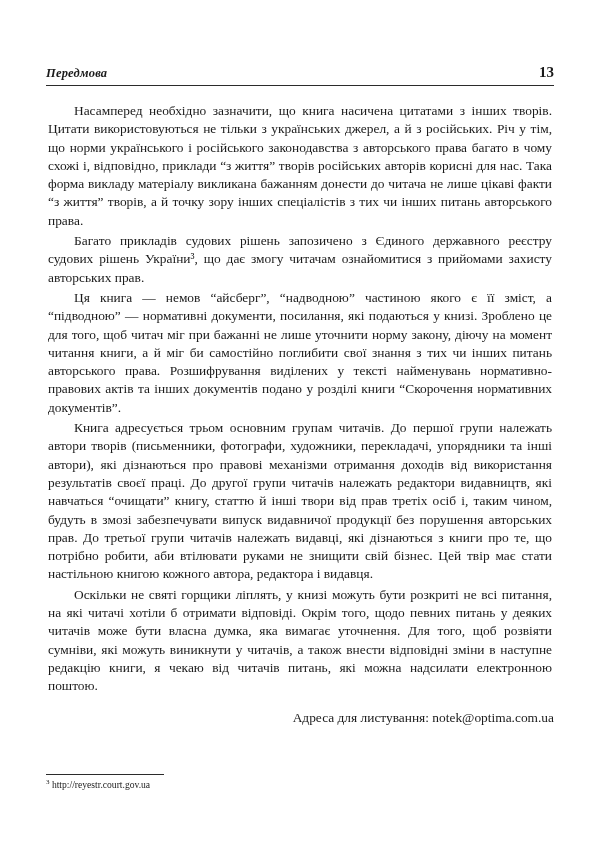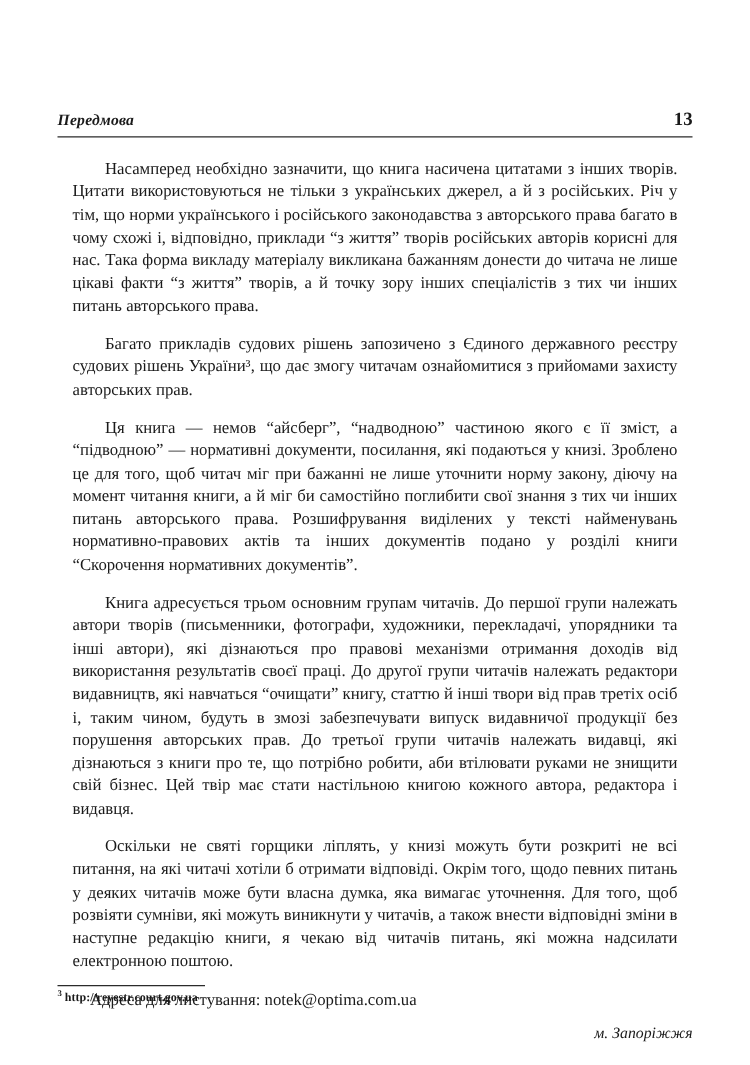--- a/index.html
+++ b/index.html
@@ -12,21 +12,21 @@
     height: 852px;
     font-family: "Liberation Serif", "DejaVu Serif", serif;
     color: #1a1a1a;
     -webkit-font-smoothing: antialiased;
   }
   .page {
     position: relative;
     width: 600px;
     height: 852px;
     box-sizing: border-box;
-    padding: 88px 46px 0 46px;
+    padding: 64px 46px 0 46px;
   }
   
   .header {
     display: flex;
     align-items: baseline;
     justify-content: space-between;
     border-bottom: 1.2px solid #2b2b2b;
     padding-bottom: 4px;
     margin-bottom: 16px;
   }
@@ -35,21 +35,21 @@
     font-size: 12.5px;
     font-weight: 700;
     letter-spacing: .2px;
   }
   .header-page {
     font-size: 15px;
     font-weight: 700;
   }
   
   .body-text p {
-    margin: 12px;
+    margin: 2px;
     font-size: 13.4px;
     line-height: 1.365;
     text-align: justify;
     text-indent: 26px;
     text-justify: inter-word;
     hyphens: manual;
   }
   .body-text p + p {
     margin-top: 0;
     font-family: Liberation Serif, serif;
@@ -57,38 +57,38 @@
   sup {
     font-size: 8.5px;
     vertical-align: super;
     line-height: 0;
   }
   
   .contact {
     margin-top: 14px;
     font-size: 13.4px;
     text-indent: 26px;
+    text-align: right;
   }
   
   .signature {
     margin-top: 10px;
     text-align: right;
     font-size: 12.6px;
     line-height: 1.42;
   }
   .signature .italic {
     font-style: italic;
   }
   
   .footnote {
     position: absolute;
     left: 46px;
-    bottom: 48px;
+    bottom: 62px;
     width: 260px;
-    font-weight: bold;
   }
   .footnote-rule {
     width: 118px;
     height: 1px;
     background: #2b2b2b;
     margin-bottom: 4px;
   }
   .footnote-text {
     font-size: 9.6px;
     line-height: 1.2;
@@ -111,21 +111,20 @@
     <p>Насамперед необхідно зазначити, що книга насичена цитатами з інших творів. Цитати використовуються не тільки з українських джерел, а й з російських. Річ у тім, що норми українського і російського законодавства з авторського права багато в чому схожі і, відповідно, приклади “з життя” творів російських авторів корисні для нас. Така форма викладу матеріалу викликана бажанням донести до читача не лише цікаві факти “з життя” творів, а й точку зору інших спеціалістів з тих чи інших питань авторського права.</p>
     <p>Багато прикладів судових рішень запозичено з Єдиного державного реєстру судових рішень України³, що дає змогу читачам ознайомитися з прийомами захисту авторських прав.</p>
     <p>Ця книга — немов “айсберг”, “надводною” частиною якого є її зміст, а “підводною” — нормативні документи, посилання, які подаються у книзі. Зроблено це для того, щоб читач міг при бажанні не лише уточнити норму закону, діючу на момент читання книги, а й міг би самостійно поглибити свої знання з тих чи інших питань авторського права. Розшифрування виділених у тексті найменувань нормативно-правових актів та інших документів подано у розділі книги “Скорочення нормативних документів”.</p>
     <p>Книга адресується трьом основним групам читачів. До першої групи належать автори творів (письменники, фотографи, художники, перекладачі, упорядники та інші автори), які дізнаються про правові механізми отримання доходів від використання результатів своєї праці. До другої групи читачів належать редактори видавництв, які навчаться “очищати” книгу, статтю й інші твори від прав третіх осіб і, таким чином, будуть в змозі забезпечувати випуск видавничої продукції без порушення авторських прав. До третьої групи читачів належать видавці, які дізнаються з книги про те, що потрібно робити, аби втілювати руками не знищити свій бізнес. Цей твір має стати настільною книгою кожного автора, редактора і видавця.</p>
     <p>Оскільки не святі горщики ліплять, у книзі можуть бути розкриті не всі питання, на які читачі хотіли б отримати відповіді. Окрім того, щодо певних питань у деяких читачів може бути власна думка, яка вимагає уточнення. Для того, щоб розвіяти сумніви, які можуть виникнути у читачів, а також внести відповідні зміни в наступне редакцію книги, я чекаю від читачів питань, які можна надсилати електронною поштою.</p>
   </div>
 
   <div class="contact">Адреса для листування: notek@optima.com.ua</div>
 
   <div class="signature">
-    <div class="italic">м. Запоріжжя</div>
   </div>
 
   <div class="footnote">
     <div class="footnote-rule"></div>
     <div class="footnote-text"><sup>3</sup><span> http://reyestr.court.gov.ua</span></div>
   </div>
 
 </div>
 
 </body></html>

